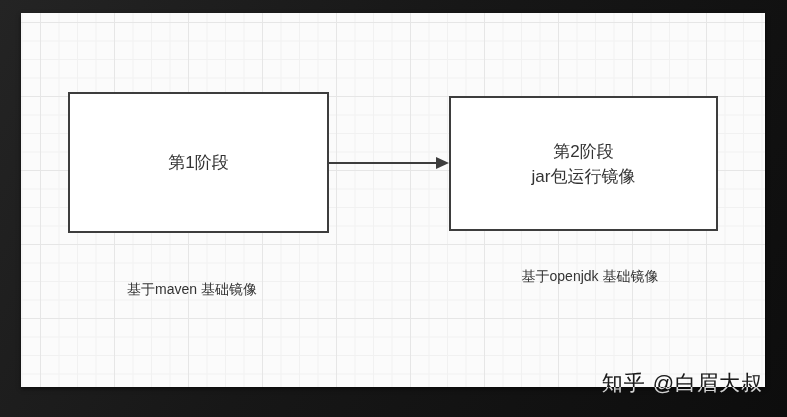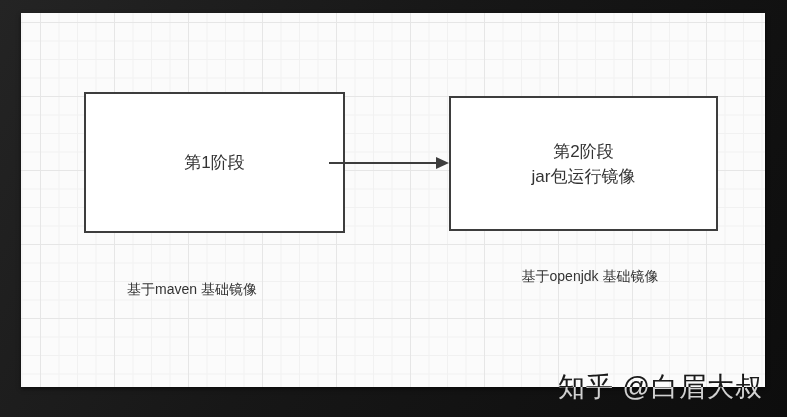--- a/index.html
+++ b/index.html
@@ -40,21 +40,21 @@
   .node{
     position:absolute;
     background:var(--box-fill,#ffffff);
     border:2px solid var(--box-border,#3d3d3d);
     display:flex;flex-direction:column;
     align-items:center;justify-content:center;
     color:var(--text,#333333);
     font-size:17px;line-height:25px;
     text-align:center;
   }
-  .node-stage1{left:68px;top:92px;width:261px;height:141px;margin-left:16px;}
+  .node-stage1{left:68px;top:92px;width:261px;height:141px;}
   .node-stage2{left:449px;top:96px;width:269px;height:135px;}
   .arrow-line{
     position:absolute;
     left:329px;top:162px;width:109px;height:2px;
     background:var(--box-border,#3d3d3d);
   }
   .arrow-head{
     position:absolute;
     left:436px;top:157px;
     width:0;height:0;
@@ -68,21 +68,21 @@
     text-align:center;
     font-size:14px;
     color:var(--text,#333333);
     white-space:nowrap;
   }
   .caption-stage1{left:82px;top:281px;}
   .caption-stage2{left:480px;top:268px;}
   .watermark{
     position:absolute;
     right:24px;top:369px;
-    font-size:27px;
+    font-size:21px;
     letter-spacing:1px;
     color:var(--watermark,#e0e0e0);
     mix-blend-mode:difference;
     white-space:nowrap;
   }
 </style>
 </head>
 <body>
 
 <div class="root">

